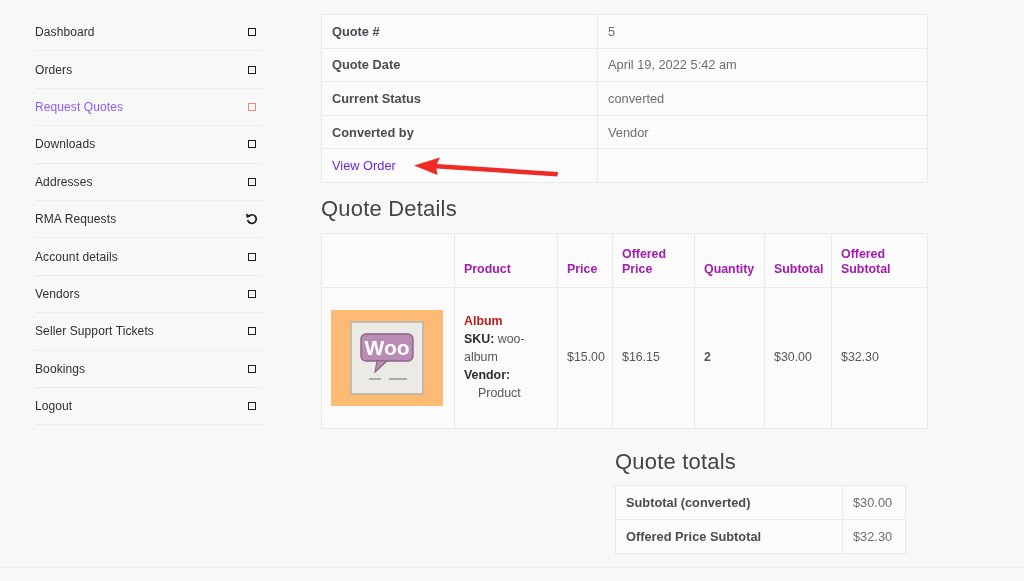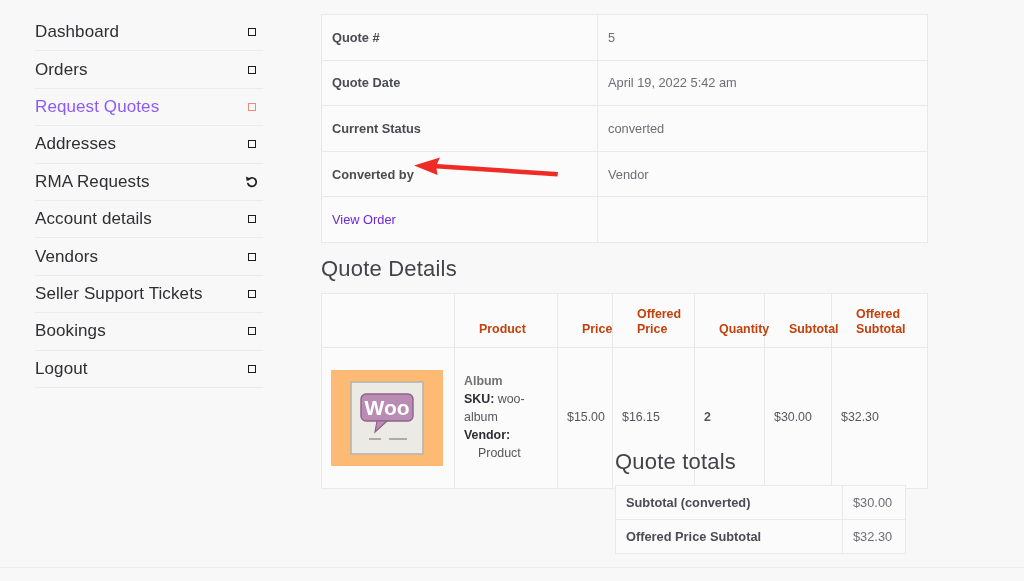--- a/index.html
+++ b/index.html
@@ -29,21 +29,21 @@
     top: 14px;
     width: 228px;
   }
   .nav-item {
     position: relative;
     display: flex;
     align-items: center;
     justify-content: space-between;
     height: 36.4px;
     border-bottom: 1px solid #ececec;
-    font-size: 17px;
+    font-size: 12px;
     color: #2f2f33;
     cursor: pointer;
     text-align: right;
   }
   .nav-item.active .nav-label { color: #8b5cf6; }
   .nav-label {
     letter-spacing: .1px;
     white-space: nowrap;
   }
   .nav-icon {
@@ -73,21 +73,21 @@
 
   
   table.tbl {
     border-collapse: collapse;
     width: 100%;
     background: #fbfbfb;
     table-layout: fixed;
   }
   table.tbl td, table.tbl th {
     border: 1px solid #e9e9e9;
-    padding: 6px 10px;
+    padding: 0 10px;
     font-size: 12.8px;
     vertical-align: middle;
     background: #fbfbfb;
   }
   #info-table td { height: 32.6px; }
   #info-table td.lbl {
     font-weight: bold;
     color: #4b4b53;
     width: 255px;
   }
@@ -117,44 +117,44 @@
   #totals-title {
     text-align: left;
     margin: 0 0 10px 0;
   }
 
   
   #details-table { margin-top: 0; }
   #details-table th {
     font-size: 12.4px;
     font-weight: bold;
-    color: #c2410c;
+    color: #a21caf;
     text-align: left;
     vertical-align: bottom;
-    padding: 8px 9px 9px 24px;
+    padding: 8px 9px 9px 9px;
     line-height: 1.25;
   }
   #details-table td {
     font-size: 12.4px;
     color: #56565e;
     padding: 10px 9px;
     vertical-align: middle;
     line-height: 1.45;
   }
   .col-thumb { width: 133px; }
   .col-product { width: 103px; }
   .col-price { width: 55px; }
   .col-offprice { width: 82px; }
   .col-qty { width: 70px; }
   .col-sub { width: 67px; }
   .col-offsub { width: 96px; }
   #details-table thead th { height: 36px; }
   #details-table tbody td { height: 120px; }
 
-  .prod-name { font-weight: bold; color: #737373; }
+  .prod-name { font-weight: bold; color: #b91c1c; }
   .prod-meta { color: #56565e; }
   .prod-meta b { color: #2d2d33; }
   .vendor-val { display: block; padding-left: 14px; }
   .qty-val { font-weight: bold; color: #2d2d33; }
 
   
   .thumb-wrap {
     width: 112px;
     height: 96px;
     background: #fdba74;
@@ -227,20 +227,26 @@
         </span>
       </div>
       <div class="nav-item">
         <span class="nav-label">Orders</span>
         <span class="nav-icon">
           <span class="sq"></span>
         </span>
       </div>
       <div class="nav-item active">
         <span class="nav-label">Request Quotes</span>
+        <span class="nav-icon">
+          <span class="sq"></span>
+        </span>
+      </div>
+      <div class="nav-item">
+        <span class="nav-label">Downloads</span>
         <span class="nav-icon">
           <span class="sq"></span>
         </span>
       </div>
       <div class="nav-item">
         <span class="nav-label">Addresses</span>
         <span class="nav-icon">
           <span class="sq"></span>
         </span>
       </div>

